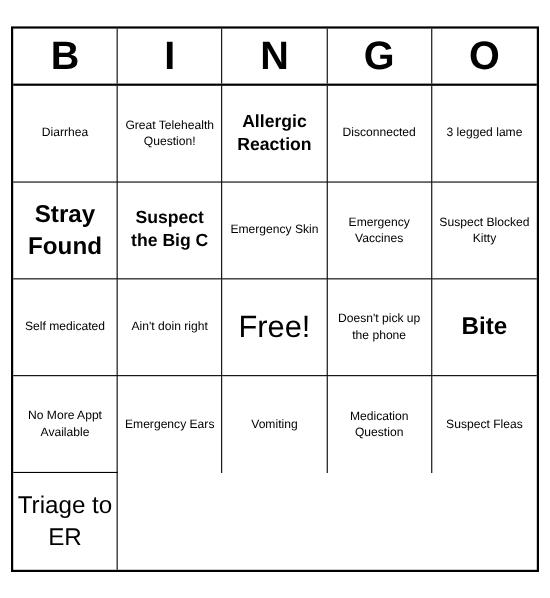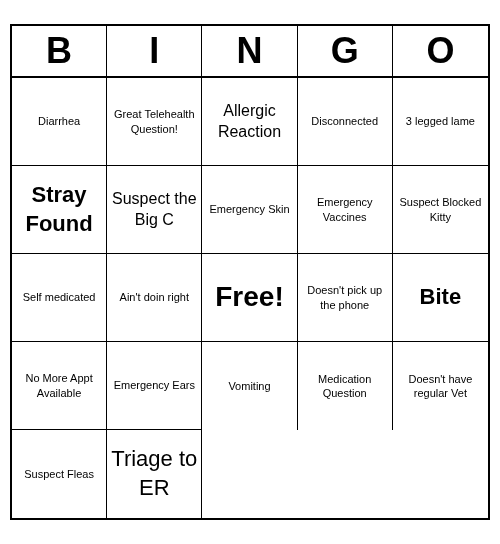--- a/index.html
+++ b/index.html
@@ -50,25 +50,25 @@
     }
     .bingo-cell:nth-child(5n) { border-right: none; }
     .bingo-cell:nth-last-child(-n+5) { border-bottom: none; }
     .bingo-cell.large-text {
       font-size: 22px;
       font-weight: bold;
       text-align: center;
     }
     .bingo-cell.medium-text {
       font-size: 16px;
-      font-weight: normal;
+      font-weight: bold;
     }
     .bingo-cell.free {
       font-size: 28px;
-      font-weight: bold;
+      font-weight: normal;
     }
     .bingo-cell.triage {
       font-size: 22px;
       font-weight: normal;
     }
   </style>
 </head>
 <body>
 
 <div class="bingo-card">
@@ -92,17 +92,16 @@
       <div class="bingo-cell">Suspect Blocked Kitty</div>
       <div class="bingo-cell">Self medicated</div>
       <div class="bingo-cell">Ain't doin right</div>
       <div class="bingo-cell free">Free!</div>
       <div class="bingo-cell">Doesn't pick up the phone</div>
       <div class="bingo-cell large-text">Bite</div>
       <div class="bingo-cell">No More Appt Available</div>
       <div class="bingo-cell">Emergency Ears</div>
       <div class="bingo-cell">Vomiting</div>
       <div class="bingo-cell">Medication Question</div>
-      <div class="bingo-cell">Doesn't have regular Vet</div>
       <div class="bingo-cell">Suspect Fleas</div>
       <div class="bingo-cell triage">Triage to ER</div>
     </div>
 </div>
 
 </body></html>

